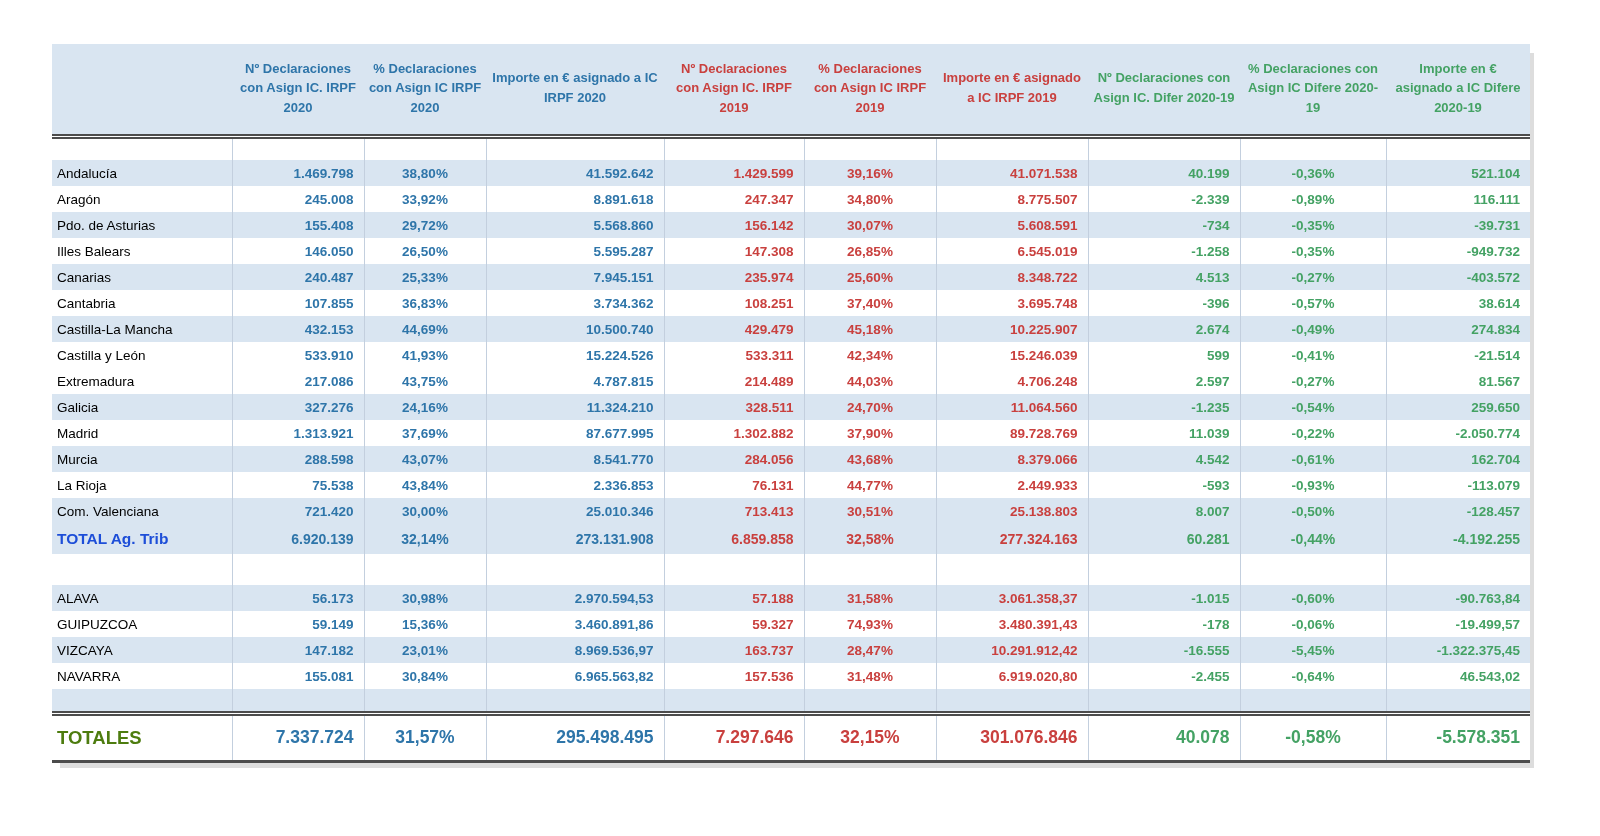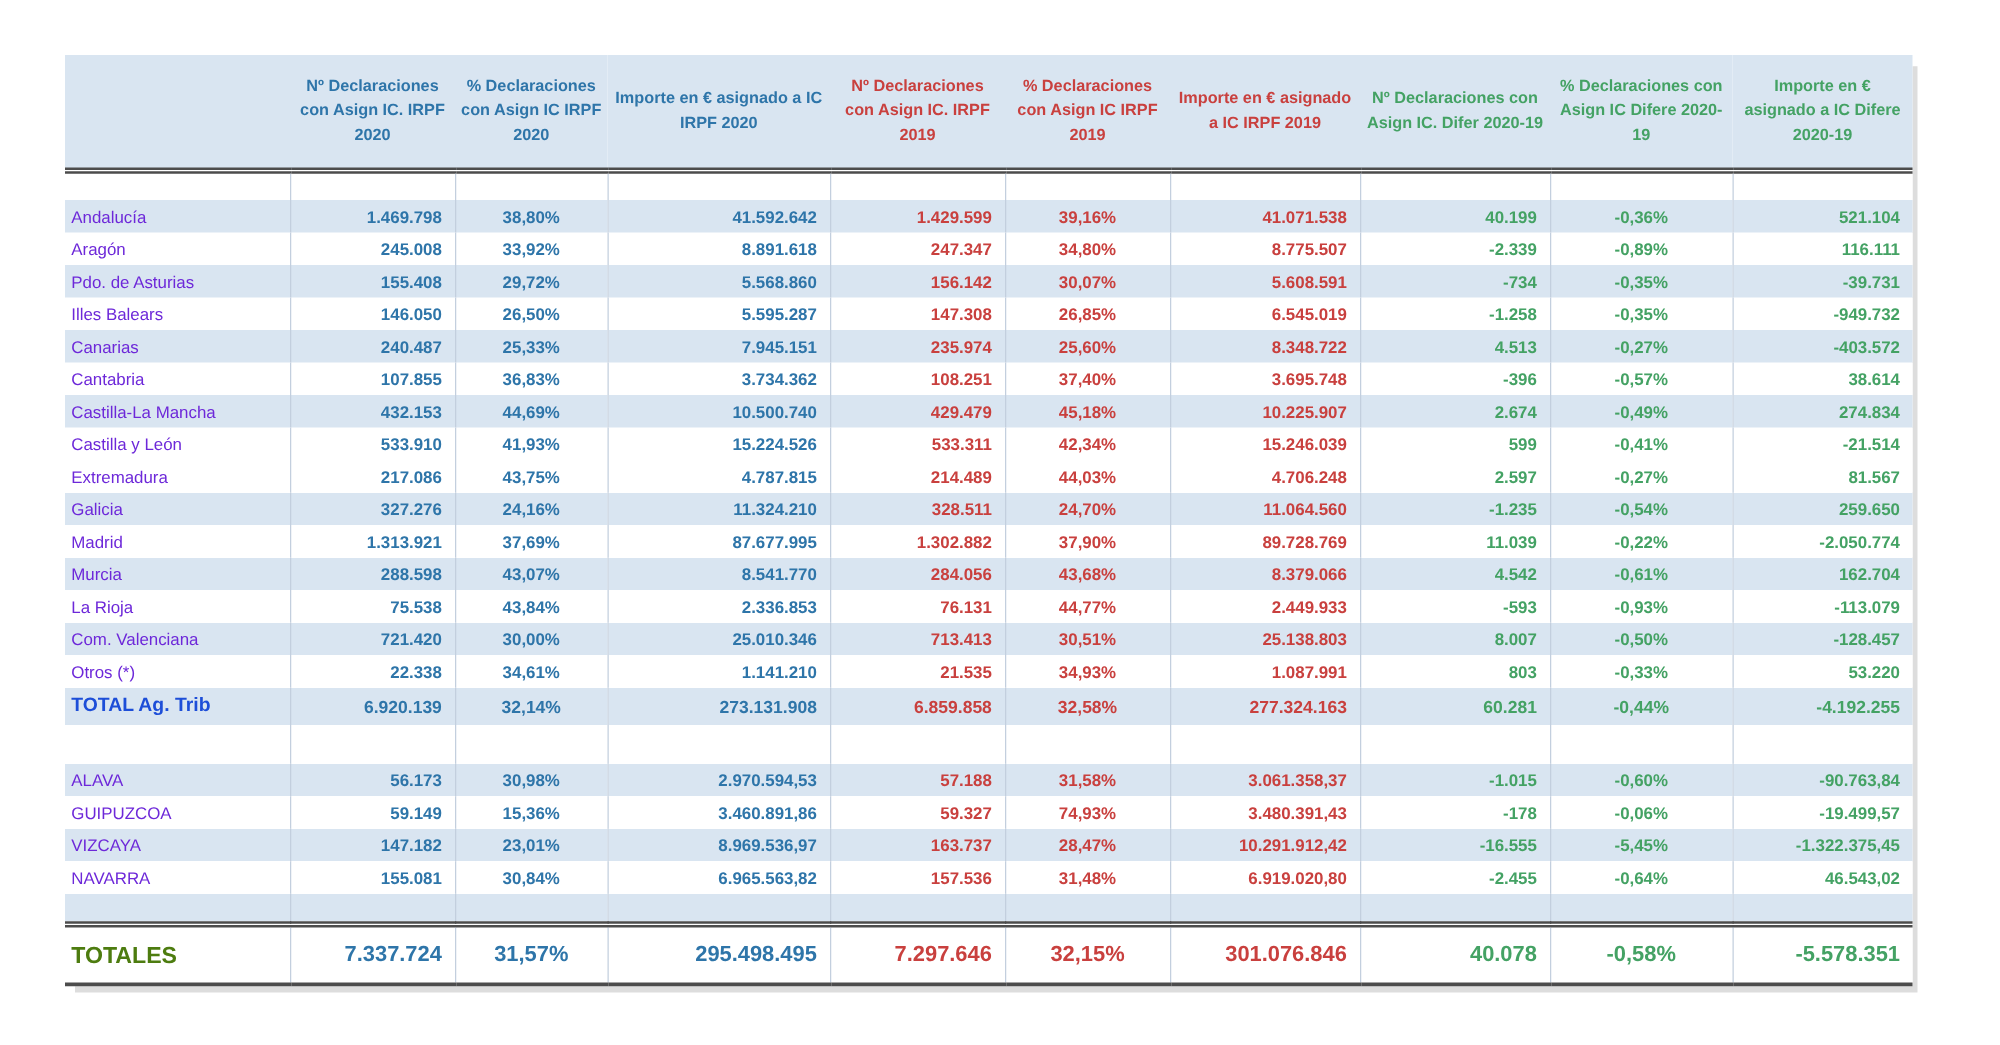--- a/index.html
+++ b/index.html
@@ -43,21 +43,21 @@
   .band-blue td{background:var(--band);}
   .band-white td{background:#ffffff;}
   .spacer-row td{height:24px;}
   .spacer-row.tall td{height:31px;}
   .divider-row td{height:0;padding:0;border-top:5px double var(--dark);background:#fff;}
 
   .col-left{text-align:left;}
   .col-right{text-align:right;}
   .col-center{text-align:center;}
 
-  .region-cell{color:#6d28d9;font-weight:400;padding-left:5px;}
+  .region-cell{color:#000000;font-weight:400;padding-left:5px;}
   .value-cell{font-weight:700;}
   .value-cell.grp-y2020{color:var(--c2020);}
   .value-cell.grp-y2019{color:var(--c2019);}
   .value-cell.grp-diff{color:var(--cdiff);}
 
   tr.total td{height:30px;}
   tr.total .region-cell{font-weight:700;color:#1d4ed8;font-size:15.5px;}
   tr.total .value-cell{font-size:14px;}
 
   tr.grand td{height:46px;border-bottom:3px solid var(--dark);}
@@ -269,32 +269,20 @@
           <td class="col-right grp-y2020 value-cell">721.420</td>
           <td class="col-center grp-y2020 value-cell">30,00%</td>
           <td class="col-right grp-y2020 value-cell">25.010.346</td>
           <td class="col-right grp-y2019 value-cell">713.413</td>
           <td class="col-center grp-y2019 value-cell">30,51%</td>
           <td class="col-right grp-y2019 value-cell">25.138.803</td>
           <td class="col-right grp-diff value-cell">8.007</td>
           <td class="col-center grp-diff value-cell">-0,50%</td>
           <td class="col-right grp-diff value-cell">-128.457</td>
         </tr>
-        <tr class="data-row band-white">
-          <td class="col-left grp-region region-cell">Otros (*)</td>
-          <td class="col-right grp-y2020 value-cell">22.338</td>
-          <td class="col-center grp-y2020 value-cell">34,61%</td>
-          <td class="col-right grp-y2020 value-cell">1.141.210</td>
-          <td class="col-right grp-y2019 value-cell">21.535</td>
-          <td class="col-center grp-y2019 value-cell">34,93%</td>
-          <td class="col-right grp-y2019 value-cell">1.087.991</td>
-          <td class="col-right grp-diff value-cell">803</td>
-          <td class="col-center grp-diff value-cell">-0,33%</td>
-          <td class="col-right grp-diff value-cell">53.220</td>
-        </tr>
         <tr class="data-row band-blue total">
           <td class="col-left grp-region region-cell">TOTAL Ag. Trib</td>
           <td class="col-right grp-y2020 value-cell">6.920.139</td>
           <td class="col-center grp-y2020 value-cell">32,14%</td>
           <td class="col-right grp-y2020 value-cell">273.131.908</td>
           <td class="col-right grp-y2019 value-cell">6.859.858</td>
           <td class="col-center grp-y2019 value-cell">32,58%</td>
           <td class="col-right grp-y2019 value-cell">277.324.163</td>
           <td class="col-right grp-diff value-cell">60.281</td>
           <td class="col-center grp-diff value-cell">-0,44%</td>

